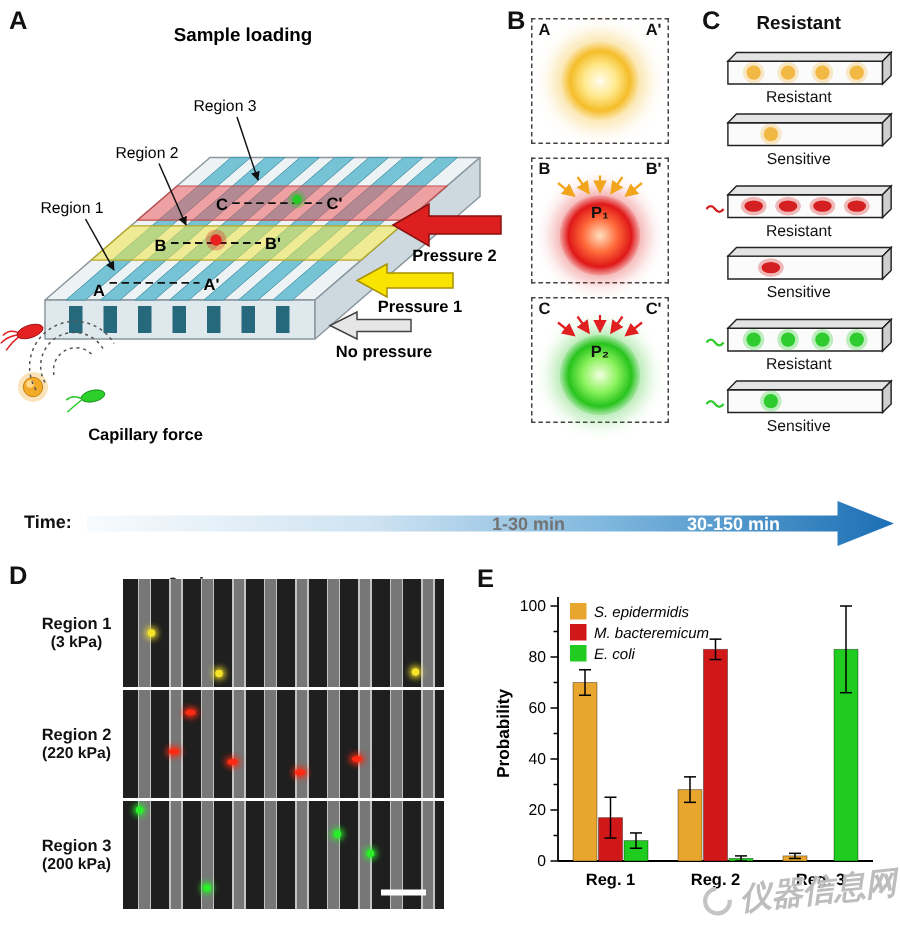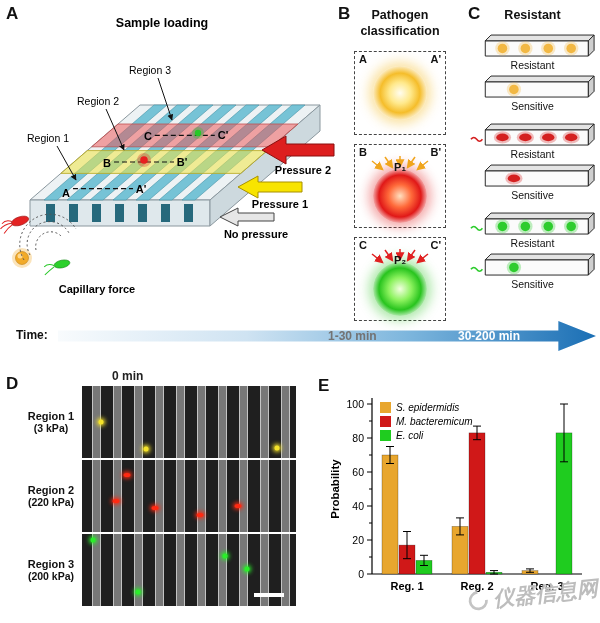--- a/index.html
+++ b/index.html
@@ -19,32 +19,32 @@
   .panel-b{position:absolute;left:335px;top:0;width:130px;height:335px;}
   .panel-b .ptitle{margin-top:8px;}
   .bboxes{margin-top:12px;display:flex;flex-direction:column;align-items:center;gap:9px;}
   .pbox{position:relative;width:90px;height:82px;border:1.6px dashed #444;}
   .corner{position:absolute;top:1px;font-size:11px;font-weight:bold;}
   .corner.tl{left:4px;} .corner.tr{right:4px;}
   .glow{position:absolute;left:50%;transform:translateX(-50%);width:54px;height:54px;border-radius:50%;}
   .glow-yellow{top:14px;background:radial-gradient(circle,#fffdf0 0%,#ffe98c 28%,#f5bd2a 52%,rgba(245,189,42,.25) 72%,rgba(245,189,42,0) 85%);box-shadow:0 0 12px 4px rgba(245,189,42,.45);}
   .glow-red{top:24px;background:radial-gradient(circle,#ffe0c0 0%,#ff6a3a 30%,#e01818 55%,rgba(224,24,24,.2) 75%,rgba(224,24,24,0) 85%);box-shadow:0 0 12px 4px rgba(224,24,24,.4);}
   .glow-green{top:24px;background:radial-gradient(circle,#f2ffe0 0%,#8cf25e 30%,#28c41e 55%,rgba(40,196,30,.2) 75%,rgba(40,196,30,0) 85%);box-shadow:0 0 12px 4px rgba(40,196,30,.4);}
-  .pforce{position:absolute;top:16px;width:100%;text-align:center;font-weight:bold;font-size:11px;z-index:2;}
+  .pforce{position:absolute;top:30px;width:100%;text-align:center;font-weight:bold;font-size:11px;z-index:2;}
   .parrows{position:absolute;left:0;top:10px;width:90px;height:30px;z-index:1;}
   
   .panel-c{position:absolute;left:465px;top:0;width:135px;height:335px;}
   .panel-c .ptitle{margin-top:8px;}
   .crows{margin-top:8px;display:flex;flex-direction:column;align-items:center;}
   .crow{display:flex;flex-direction:column;align-items:center;}
   .crow.gap{margin-bottom:7px;}
   .csvg{width:126px;height:29px;}
   .crow-label{font-size:10.5px;margin-top:-2px;margin-bottom:2px;}
   
-  .timeline{position:absolute;left:0;top:316px;width:564px;height:40px;}
+  .timeline{position:absolute;left:0;top:329px;width:564px;height:40px;}
   .time-label{position:absolute;left:16px;top:12px;font-weight:bold;font-size:12px;}
   .tarrow{position:absolute;left:58px;top:5px;width:538px;height:30px;
     background:linear-gradient(90deg,#f8fbfd 0%,#cfe3f2 35%,#7db6dd 65%,#1b6fb5 100%);
     clip-path:polygon(0 32%,93% 32%,93% 0%,100% 50%,93% 100%,93% 68%,0 68%);}
   .tt{position:absolute;top:13px;font-size:12px;font-weight:bold;}
   .tt1{left:112px;color:#222;margin-top:40px;} .tt2{left:328px;color:#737373;} .tt3{left:458px;color:#fff;}
   
   .panel-d{position:absolute;left:0;top:376px;width:310px;height:247px;}
   .drows{position:absolute;left:20px;top:10px;display:flex;flex-direction:column;gap:2px;}
   .drow{display:flex;align-items:center;}
@@ -161,24 +161,20 @@
         <path d="M 36 250 A 15 15 0 0 1 62 237"></path>
         <path d="M 30 255 A 22 22 0 0 1 69 233"></path>
         <path d="M 24 260 A 29 29 0 0 1 76 229"></path>
       </g>
       <text class="a-press" x="97" y="293" text-anchor="middle">Capillary force</text>
     </svg>
   </div>
 
   <div class="plabel" style="left:338px;top:4px;">B</div>
   <div class="panel-b">
-    <div class="ptitle">
-      <div>Pathogen</div>
-      <div>classification</div>
-    </div>
     <div class="bboxes">
       <div class="pbox">
         <span class="corner tl">A</span>
         <span class="corner tr">A'</span>
         <div class="glow glow-yellow"></div>
       </div>
       <div class="pbox">
         <span class="corner tl">B</span>
         <span class="corner tr">B'</span>
         <svg class="parrows" viewBox="0 0 90 30">
@@ -309,21 +305,21 @@
           <div class="crow-label">Sensitive</div>
         </div>
       </div>
   </div>
 
   <div class="timeline">
     <span class="time-label">Time:</span>
     <div class="tarrow"></div>
     <span class="tt tt1">0 min</span>
     <span class="tt tt2">1-30 min</span>
-    <span class="tt tt3">30-200 min</span>
+    <span class="tt tt3">30-150 min</span>
   </div>
 
   <div class="plabel" style="left:6px;top:374px;">D</div>
   <div class="panel-d">
     <div class="drows">
         <div class="drow">
           <div class="dlabel">
             <div class="dlabel-name">Region 1</div>
             <div class="dlabel-kpa">(3 kPa)</div>
           </div>

